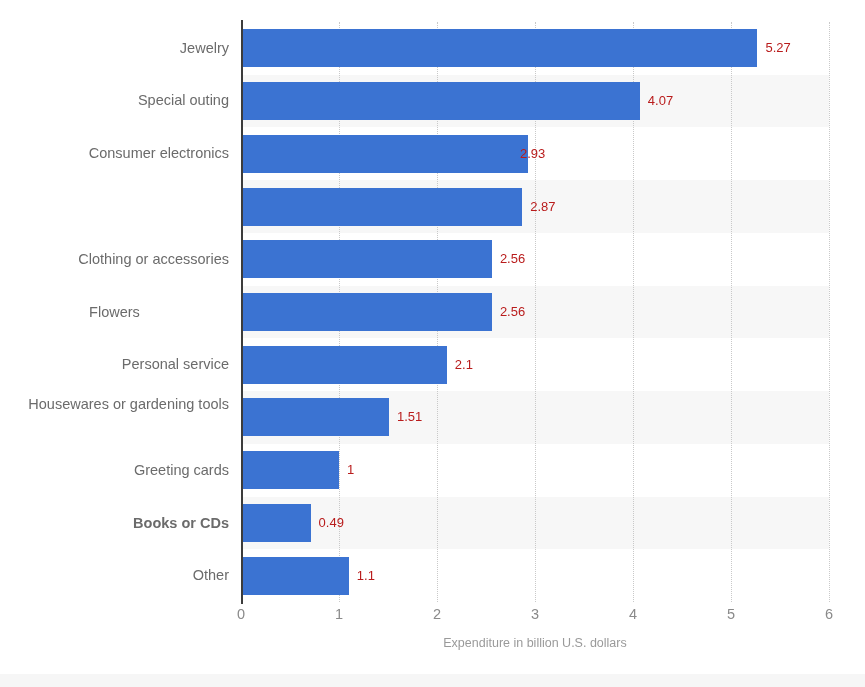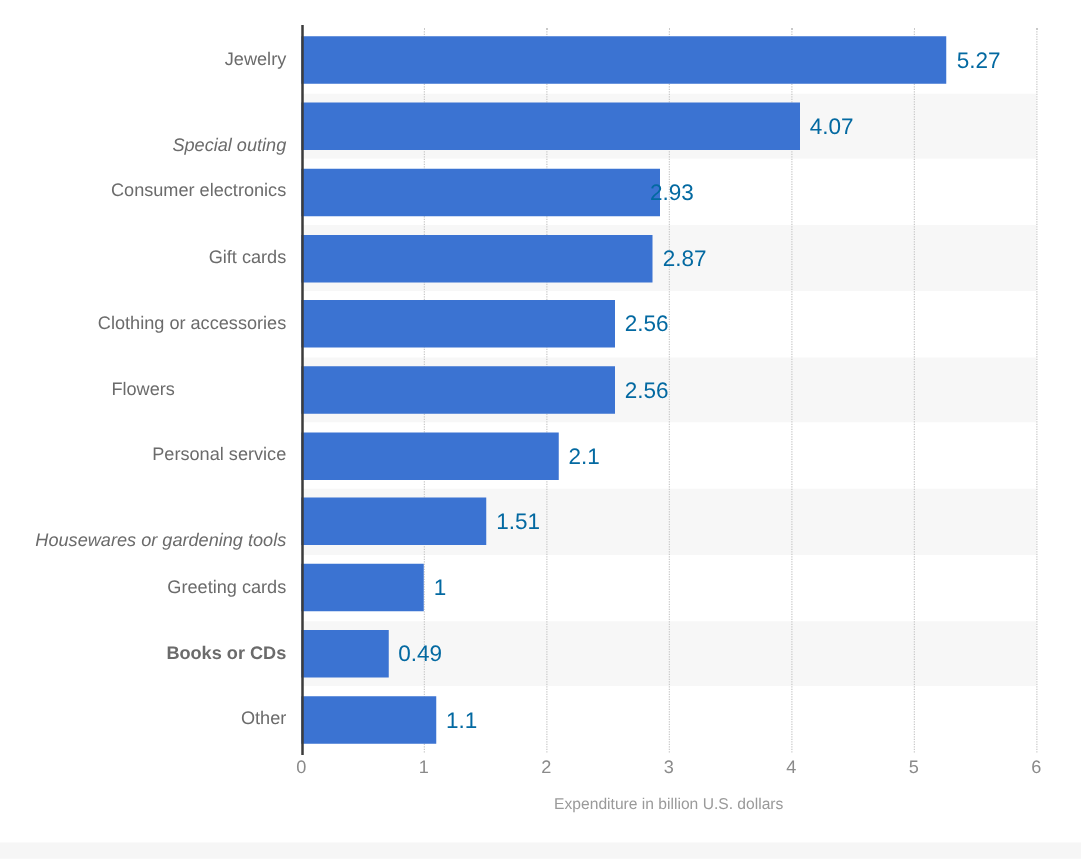--- a/index.html
+++ b/index.html
@@ -79,22 +79,22 @@
     position: absolute;
     left: 0;
     height: 38px;
     background: #3b73d2;
   }
 
   .bar-value {
     position: absolute;
     height: 38px;
     line-height: 38px;
-    font-size: 18px;
-    color: #0369a1;
+    font-size: 13px;
+    color: #b91c1c;
     white-space: nowrap;
     padding-left: 8px;
   }
 
   .cat-labels {
     position: absolute;
     left: 0;
     top: 22px;
     width: 229px;
     height: 580px;
@@ -195,27 +195,26 @@
         <div class="bar-value" style="top: 481.935px; left: 69.58px;">0.49</div>
         <div class="bar" style="top: 534.665px; width: 107.8px; background: rgb(59, 115, 210);"></div>
         <div class="bar-value" style="top: 534.665px; left: 107.8px;">1.1</div>
       </div>
   </div>
 
   <div class="axis-y-line"></div>
 
   <div class="cat-labels">
       <div class="cat-label" style="top: 0px;">Jewelry</div>
-      <div class="cat-label" style="top: 69px; font-style: italic;">Special outing</div>
+      <div class="cat-label" style="top: 52px;">Special outing</div>
       <div class="cat-label" style="top: 105.46px;">Consumer electronics</div>
-      <div class="cat-label" style="top: 158.19px;">Gift cards</div>
       <div class="cat-label" style="top: 210.92px;">Clothing or accessories</div>
       <div class="cat-label" style="top: 263.65px; text-align: center;">Flowers</div>
       <div class="cat-label" style="top: 316.38px;">Personal service</div>
-      <div class="cat-label" style="top: 385px; font-style: italic;">Housewares or gardening tools</div>
+      <div class="cat-label" style="top: 356px;">Housewares or gardening tools</div>
       <div class="cat-label" style="top: 421.84px;">Greeting cards</div>
       <div class="cat-label" style="top: 474.57px; font-weight: bold;">Books or CDs</div>
       <div class="cat-label" style="top: 527.3px; text-align: right;">Other</div>
     </div>
 
   <div class="x-ticks">
       <div class="x-tick" style="left: 0px;">0</div>
       <div class="x-tick" style="left: 98px;">1</div>
       <div class="x-tick" style="left: 196px;">2</div>
       <div class="x-tick" style="left: 294px;">3</div>

